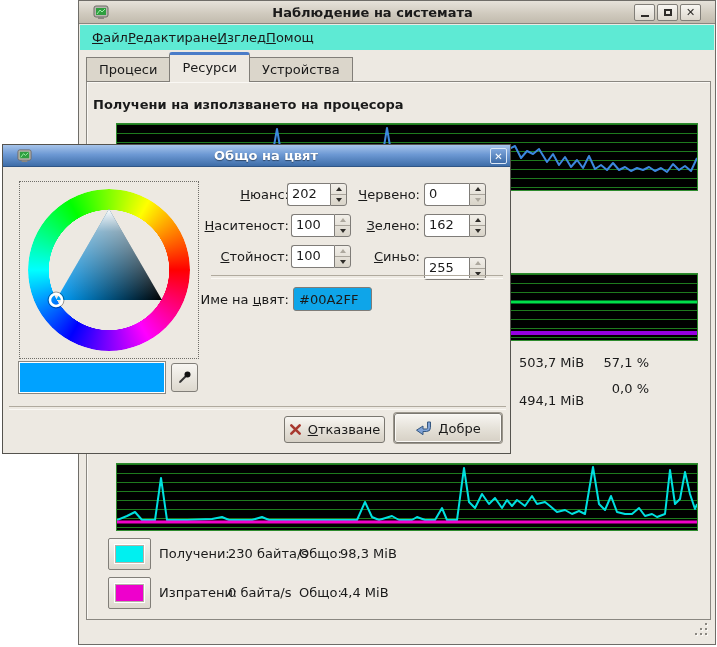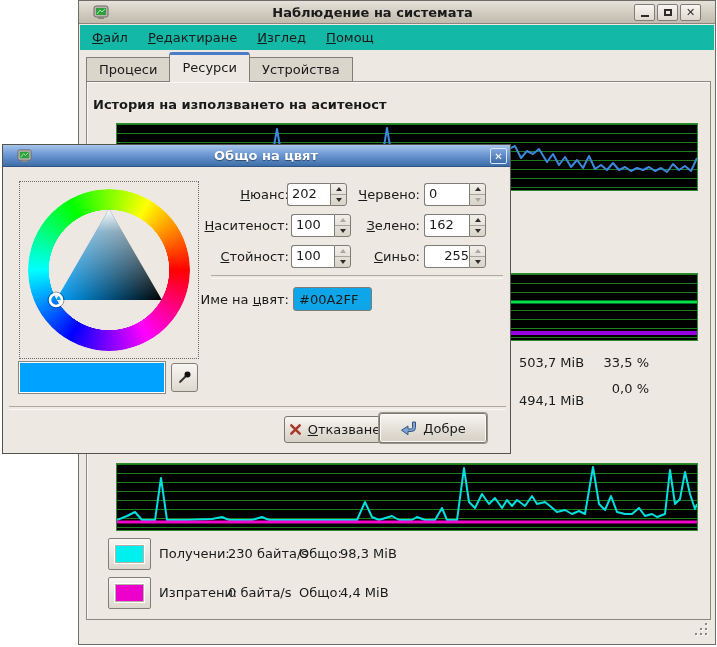--- a/index.html
+++ b/index.html
@@ -15,21 +15,21 @@
   .winbtn{width:21px;height:17px;margin-left:2px;border:1px solid #817E78;border-radius:2px;
           background:linear-gradient(#F8F6F2,#DDD8CE);display:flex;align-items:center;justify-content:center;
           font-weight:bold;font-size:11px;color:#2E2C29;box-sizing:border-box;}
   .glyph-min{display:block;width:8px;height:2px;background:#2E2C29;margin-top:7px;}
   .glyph-max{display:block;width:8px;height:7px;border:2px solid #2E2C29;box-sizing:border-box;}
 
   .appicon{width:16px;height:16px;margin-right:4px;flex:0 0 auto;}
 
   
   .menubar{position:absolute;left:1px;top:24px;right:1px;height:25px;display:flex;align-items:center;
-           gap:20px;padding-left:12px;background:#14b8a6;}
+           padding-left:12px;background:#5eead4;}
   .menuitem{cursor:default;}
   .mn{text-decoration:underline;}
 
   .tabs{position:absolute;left:7px;top:51px;display:flex;align-items:flex-end;z-index:3;}
   .tab{padding:4px 12px;border:1px solid #817E78;background:#DBD6CB;height:25px;box-sizing:border-box;
        margin-right:-1px;}
   .tab.active{background:#EDE9E2;border-top:3px solid #4A7CC8;border-bottom:none;height:30px;
               border-radius:3px 3px 0 0;position:relative;z-index:4;padding-top:5px;}
 
   .page{position:absolute;left:7px;top:80px;width:623px;height:537px;border:1px solid #8A8781;
@@ -136,37 +136,37 @@
     </div>
 
     <div class="page"></div>
 
     <div class="tabs">
       <span class="tab">Процеси</span>
       <span class="tab active">Ресурси</span>
       <span class="tab">Устройства</span>
     </div>
 
-    <div class="section-title" style="left:14px;top:96px;">История на използването на аситеност</div>
+    <div class="section-title" style="left:14px;top:96px;">Получени на използването на процесора</div>
 
     <div class="chart" style="left:37px;top:122px;">
         <svg viewBox="0 0 580 66" preserveAspectRatio="none">
           <polyline points="0,52 12,50 24,53 36,51 48,54 60,50 72,53 84,51 96,54 108,52 120,53 132,51 144,53 152,50 160,5 168,52 180,51 192,53 204,51 216,53 228,51 240,53 252,51 262,53 270,4 278,52 290,51 302,53 314,51 326,52 338,51 350,52 362,51 374,48 382,40 390,26 398,22 404,34 410,27 416,30 422,25 430,38 436,30 442,41 448,33 454,43 460,36 466,44 472,32 478,45 484,41 490,46 496,39 502,46 508,43 514,47 520,44 526,46 532,43 538,47 544,44 550,48 556,40 562,46 568,42 574,47 580,34" fill="none" stroke="#3C88DE" stroke-width="2" stroke-linejoin="round"></polyline>
         </svg>
       </div>
 
     <div class="chart" style="left:37px;top:272px;">
         <svg viewBox="0 0 580 66" preserveAspectRatio="none">
           <polyline points="0,28 580,28" fill="none" stroke="#00E04A" stroke-width="3" stroke-linejoin="round"></polyline>
           <polyline points="0,59 580,59" fill="none" stroke="#9600E0" stroke-width="4" stroke-linejoin="round"></polyline>
         </svg>
       </div>
 
     <span class="stat" style="left:440px;top:354px;">503,7 MiB</span>
-    <span class="stat right" style="left:460px;top:354px;width:110px;">33,5 %</span>
+    <span class="stat right" style="left:460px;top:354px;width:110px;">57,1 %</span>
     <span class="stat" style="left:440px;top:392px;">494,1 MiB</span>
     <span class="stat right" style="left:460px;top:380px;width:110px;">0,0 %</span>
 
     <div class="chart" style="left:37px;top:462px;">
         <svg viewBox="0 0 580 66" preserveAspectRatio="none">
           <polyline points="0,56 10,52 18,48 25,56 38,56 44,14 50,56 70,56 95,55 105,53 112,56 135,56 145,53 152,56 200,56 240,56 248,38 255,53 262,56 275,52 282,56 295,56 300,53 308,56 318,56 325,44 330,56 340,56 347,4 352,38 358,44 365,30 372,40 378,34 385,44 390,36 395,42 400,36 408,42 415,32 420,40 428,38 433,42 440,48 448,46 455,50 462,47 468,50 476,3 482,40 488,46 494,32 500,48 508,50 515,50 522,44 528,52 535,50 540,53 548,50 553,6 558,40 563,35 568,8 573,30 578,45 580,40" fill="none" stroke="#00E0E0" stroke-width="2" stroke-linejoin="round"></polyline>
           <polyline points="0,58 580,58" fill="none" stroke="#F000C8" stroke-width="3" stroke-linejoin="round"></polyline>
         </svg>
       </div>
 
@@ -301,21 +301,21 @@
           <span class="cell up">
             <i class="arr-up"></i>
           </span>
           <span class="cell">
             <i class="arr-dn"></i>
           </span>
         </span>
     </span>
 
     <span class="flabel" style="left:330px;top:104px;width:87px;"><span class="mn">С</span>иньо:</span>
-    <span class="spin" style="left:421px;top:100px;text-align:right;">
+    <span class="spin" style="left:421px;top:112px;">
       <span class="entry" style="width:45px;">255</span>
       <span class="arrows">
           <span class="cell up dim">
             <i class="arr-up"></i>
           </span>
           <span class="cell">
             <i class="arr-dn"></i>
           </span>
         </span>
     </span>
@@ -327,20 +327,20 @@
 
     <div class="sep" style="left:6px;top:261px;width:497px;"></div>
 
     <span class="dlgbtn" style="left:281px;top:271px;width:101px;height:27px;">
       <svg width="13" height="13" viewBox="0 0 14 13">
         <path d="M2.5 2 L11.5 11 M11.5 2 L2.5 11" stroke="#A8382E" stroke-width="2.8" stroke-linecap="round"></path>
       </svg>
       <span><span class="mn">О</span>тказване</span>
     </span>
 
-    <span class="dlgbtn default" style="left:376px;top:268px;width:108px;height:30px;">
+    <span class="dlgbtn default" style="left:391px;top:268px;width:108px;height:30px;">
       <svg width="17" height="15" viewBox="0 0 17 15">
         <path d="M12.5 1 h3 v5.5 q0 4 -4 4 H8 v3.2 L1.5 9.2 8 5 v3 h3.5 q1 0 1 -1.2 z" fill="#7FA2D6" stroke="#35577F" stroke-width="1"></path>
       </svg>
       <span><span class="mn">Д</span>обре</span>
     </span>
   </div>
 </div>
 
 </body></html>

